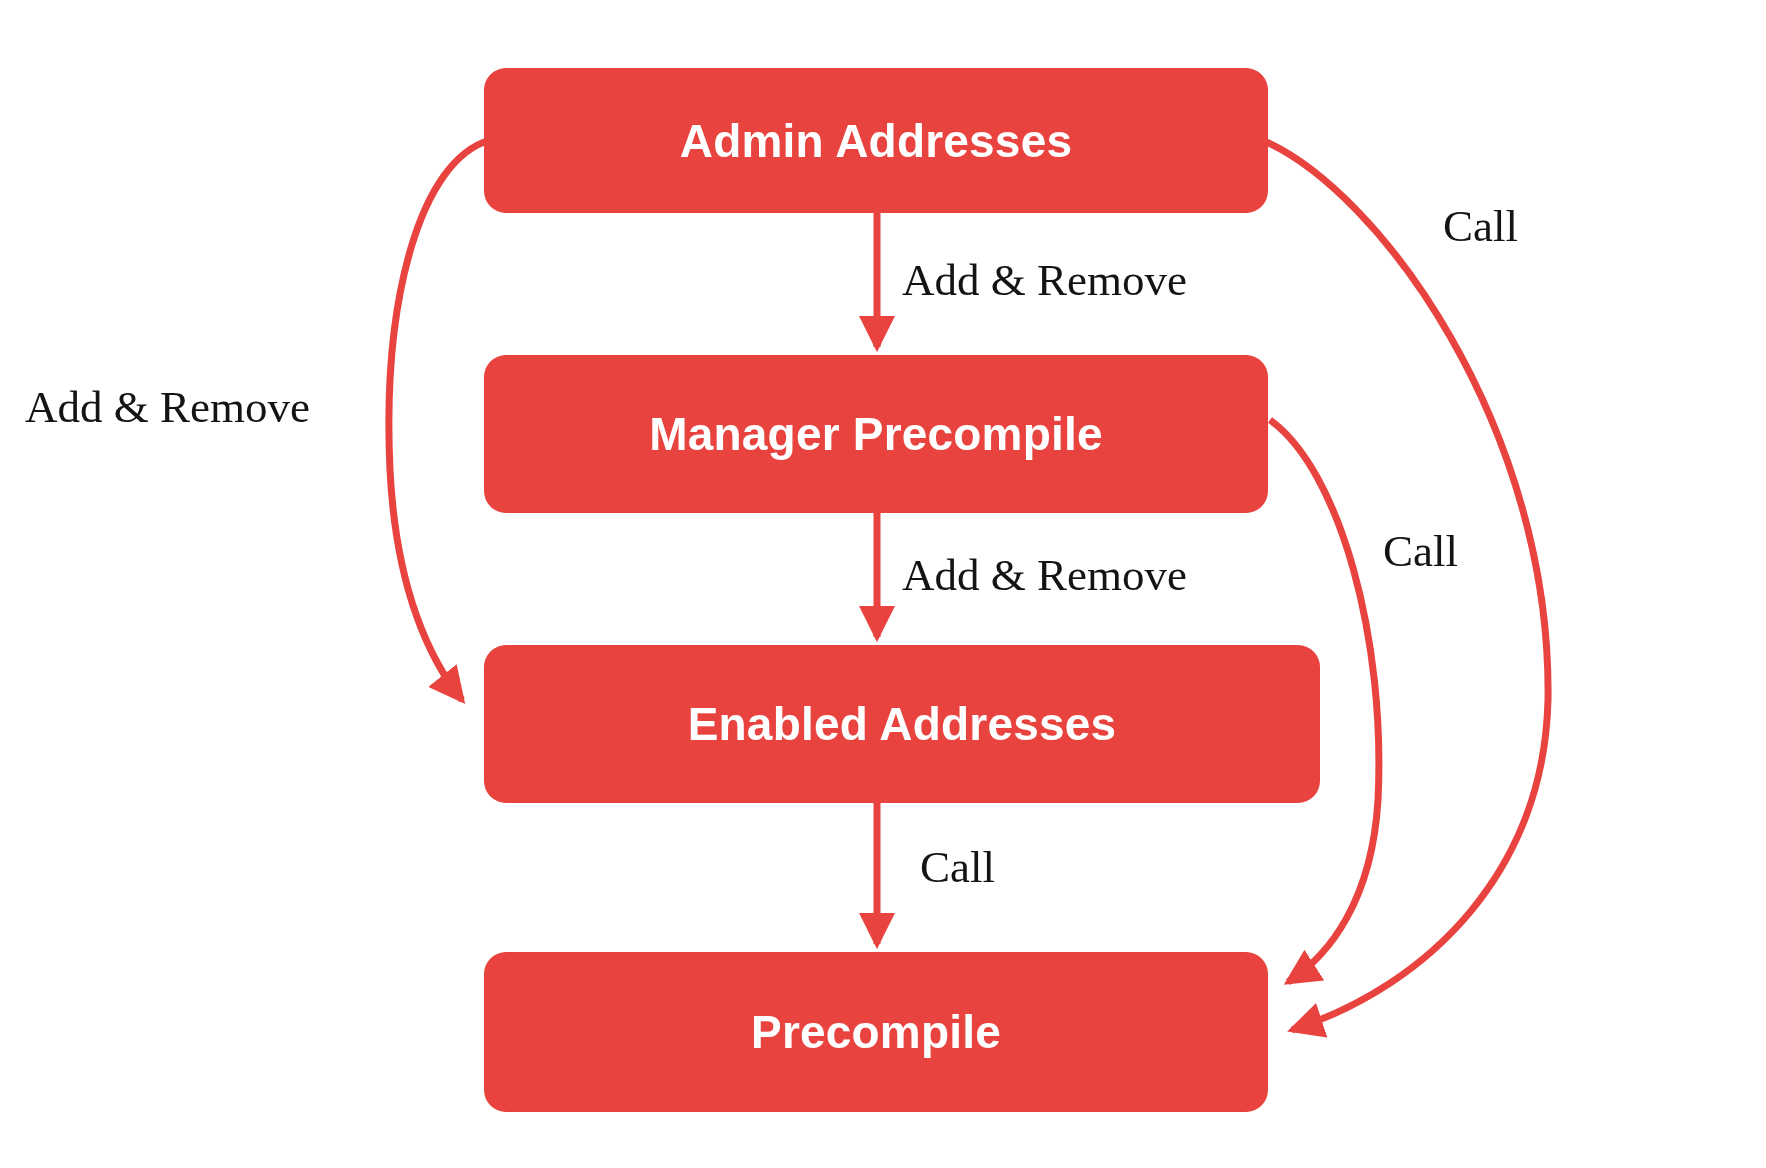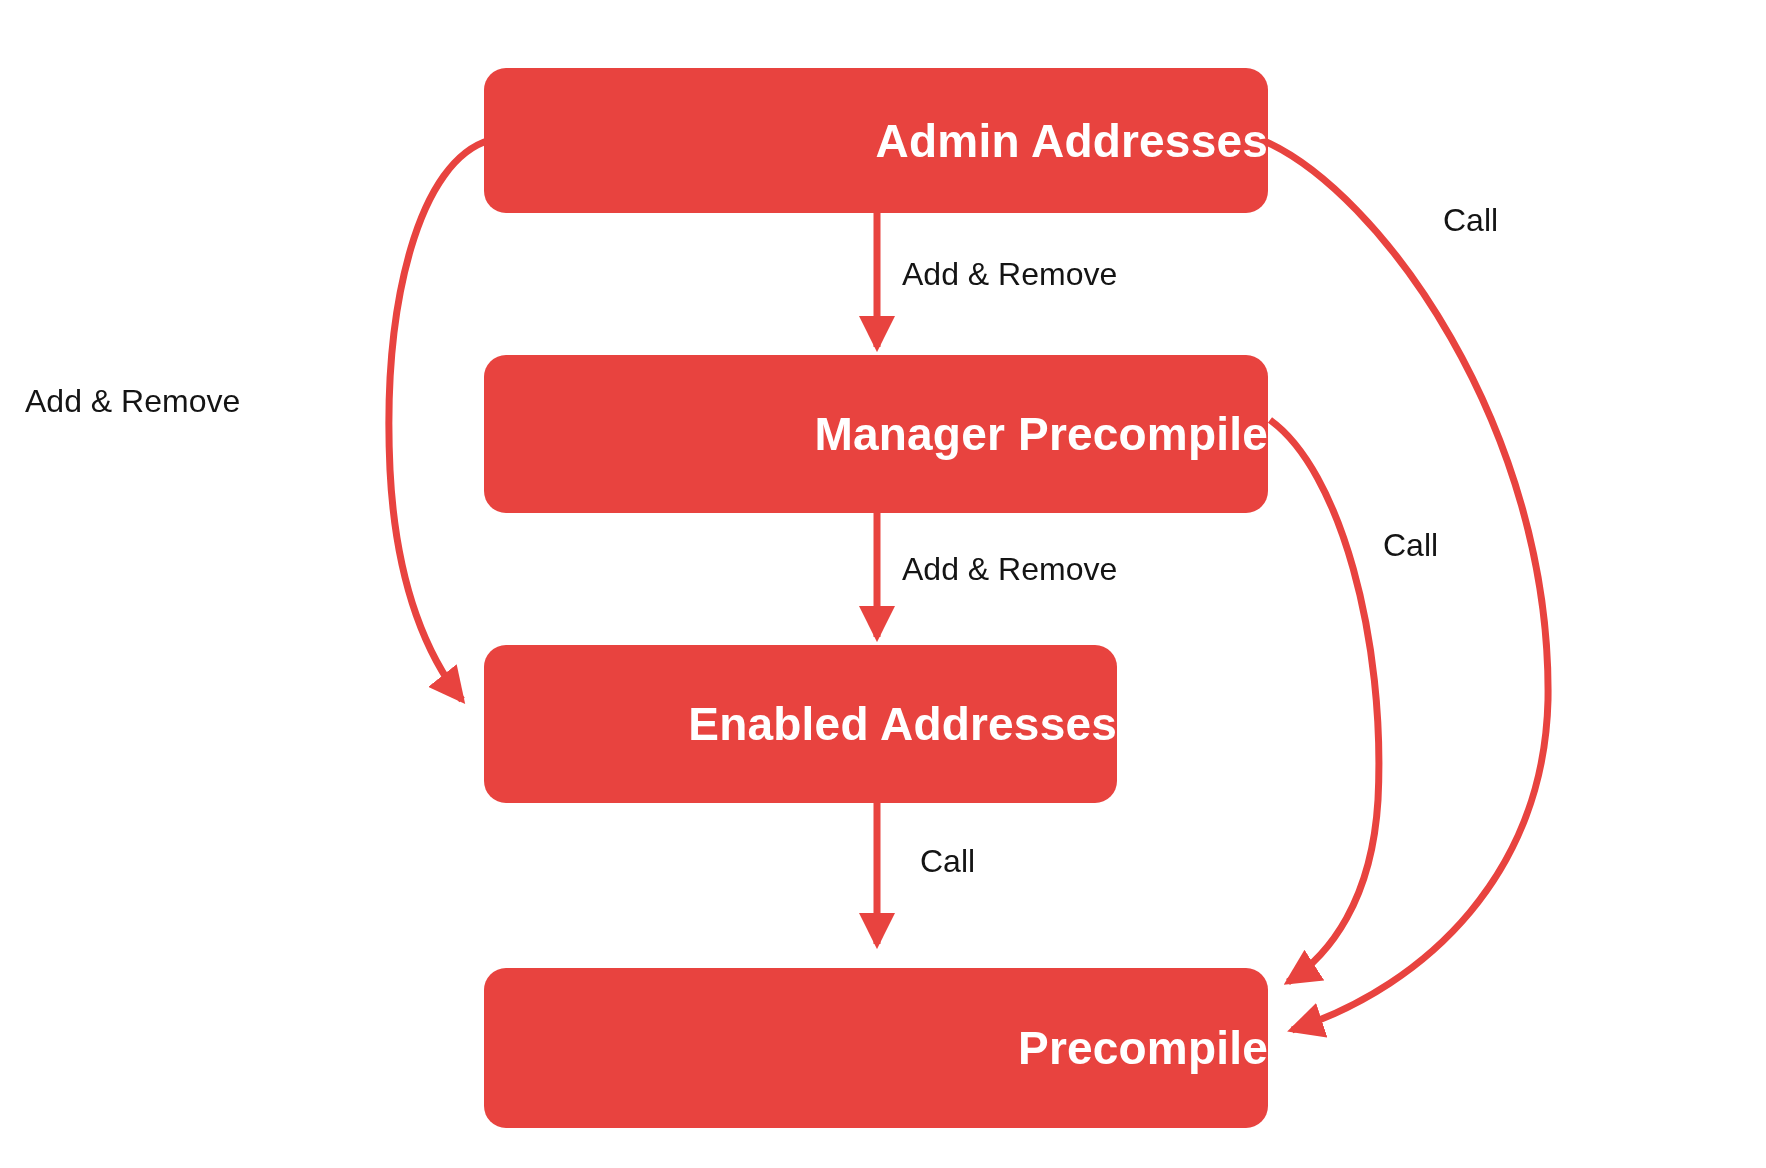--- a/index.html
+++ b/index.html
@@ -26,42 +26,42 @@
     width: 1766px;
     height: 1168px;
   }
   .node {
     position: absolute;
     box-sizing: border-box;
     background: #e8433f;
     border-radius: 22px;
     display: flex;
     align-items: center;
-    justify-content: flex-end;
+    justify-content: center;
     color: #ffffff;
     font-weight: bold;
     font-size: 46px;
     letter-spacing: 0.2px;
     font-family: "Liberation Sans", sans-serif;
     text-align: center;
   }
   .node-label {
     pointer-events: none;
   }
   #node-admin    { left: 484px; top: 68px;  width: 784px; height: 145px; }
   #node-manager  { left: 484px; top: 355px; width: 784px; height: 158px; }
-  #node-enabled  { left: 484px; top: 645px; width: 633px; height: 158px; }
-  #node-precompile { left: 484px; top: 952px; width: 784px; height: 160px; margin-top: 16px; }
+  #node-enabled  { left: 484px; top: 645px; width: 836px; height: 158px; }
+  #node-precompile { left: 484px; top: 952px; width: 784px; height: 160px; }
 
   .edge-label {
     position: absolute;
     color: #141414;
-    font-size: 32px;
+    font-size: 45px;
     font-weight: normal;
-    font-family: Liberation Sans, sans-serif;
+    font-family: Liberation Serif, serif;
     white-space: nowrap;
     line-height: 1;
     text-align: right;
   }
   #lbl-admin-manager   { left: 902px;  top: 258px; }
   #lbl-manager-enabled { left: 902px;  top: 553px; }
   #lbl-enabled-precompile { left: 920px; top: 845px; }
   #lbl-admin-enabled   { left: 25px;   top: 385px; }
   #lbl-admin-precompile{ left: 1443px; top: 204px; }
   #lbl-manager-precompile { left: 1383px; top: 529px; }

